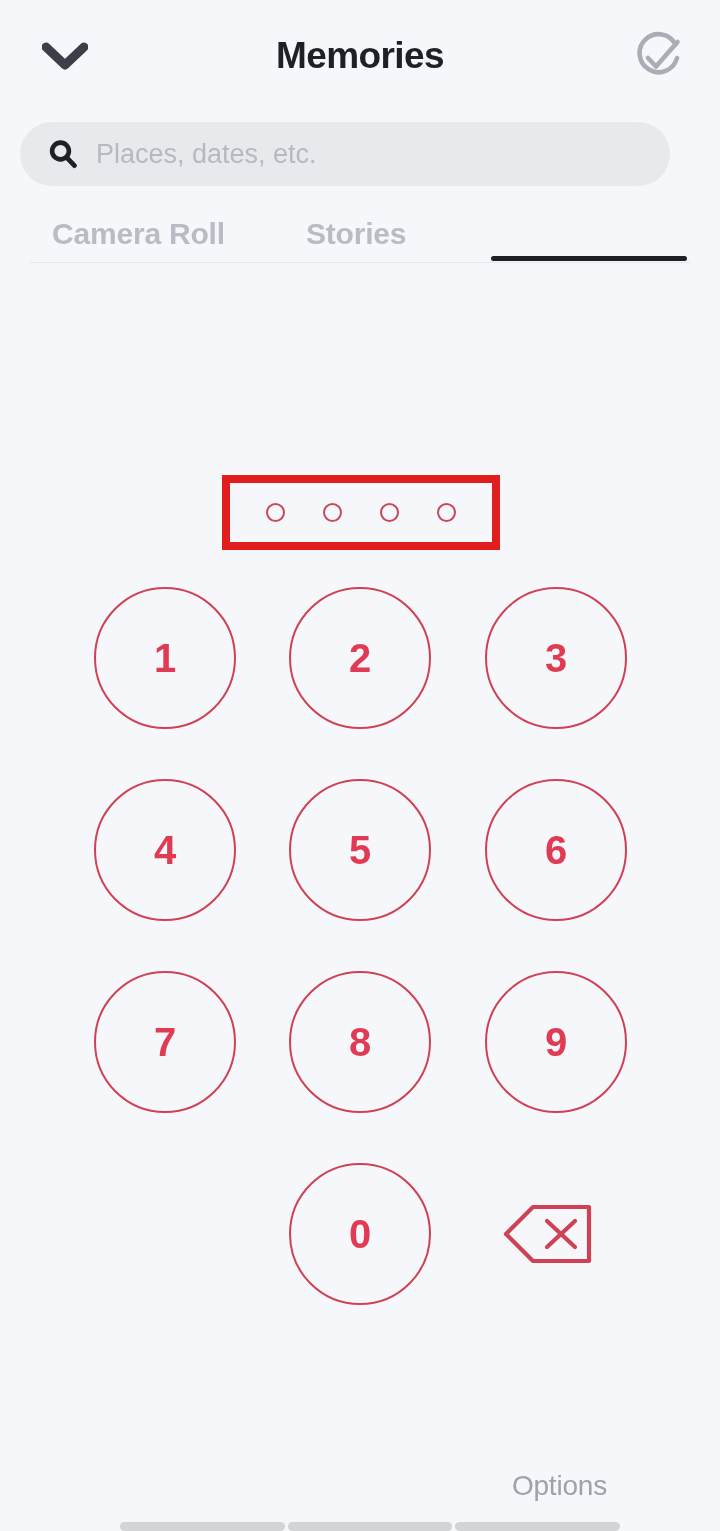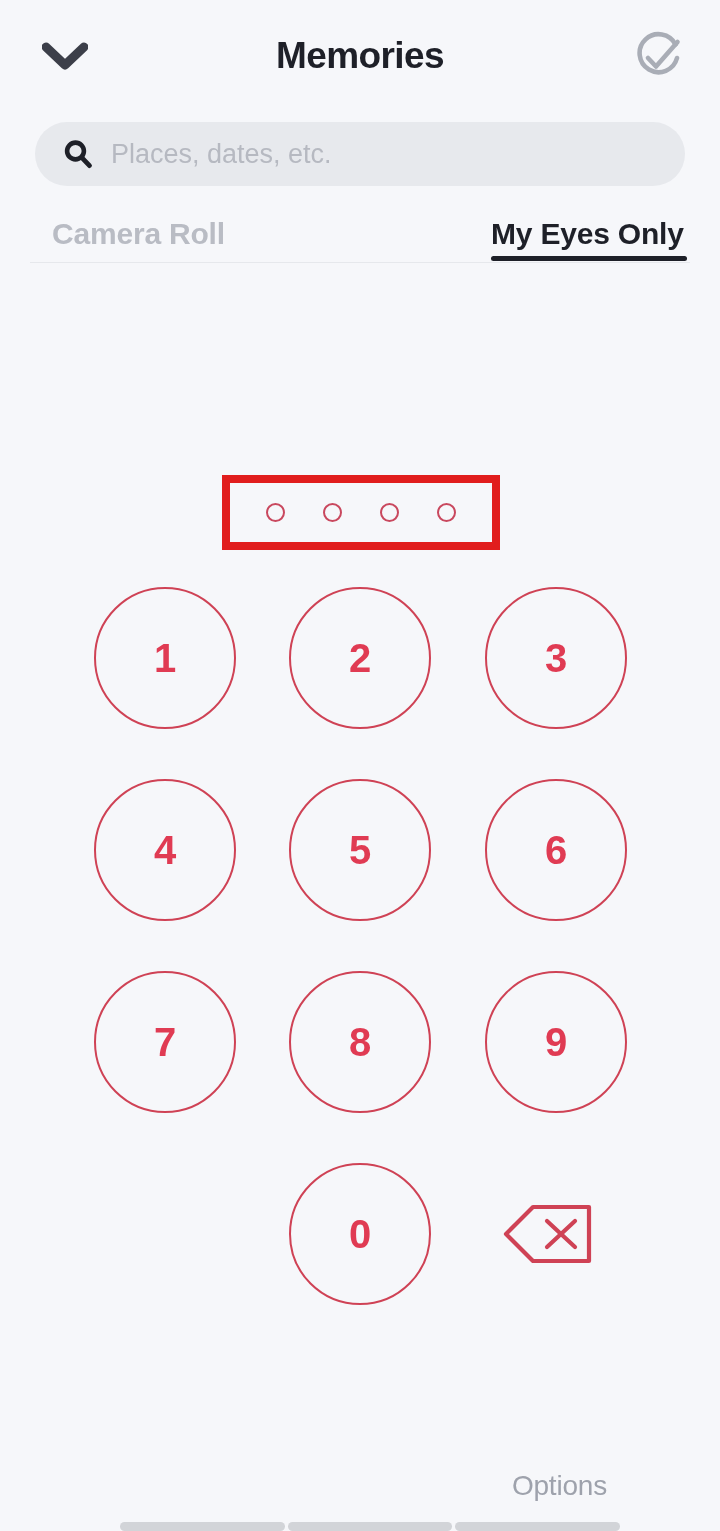--- a/index.html
+++ b/index.html
@@ -33,21 +33,21 @@
   }
   .check-btn {
     position:absolute; right:34px; top:30px;
     width:56px; height:56px;
     display:flex; align-items:center; justify-content:center;
     cursor:pointer;
   }
 
   
   .search-bar {
-    position:absolute; left:35px; top:122px;
+    position:absolute; left:20px; top:122px;
     width:650px; height:64px;
     background:#e7e9ed;
     border-radius:32px;
     display:flex; align-items:center;
     cursor:text;
   }
   .search-icon { margin-left:26px; width:34px; height:34px; flex:none;
                  display:flex; align-items:center; justify-content:center; }
   .search-input {
     flex:1; border:none; outline:none; background:transparent;
@@ -175,22 +175,22 @@
         <line x1="19.6" y1="19.4" x2="27.5" y2="27.6" stroke="#1e2028" stroke-width="4.8" stroke-linecap="round"></line>
       </svg>
     </span>
     <input class="search-input" type="text" value="" placeholder="Places, dates, etc." style="">
   </div>
 
   <div class="tabs">
     <div class="tab t0">
       <span>Camera Roll</span>
     </div>
-    <div class="tab t2">
-      <span>My Eyes Only</span>
+    <div class="tab t1">
+      <span>Stories</span>
     </div>
     <div class="tab-underline"></div>
   </div>
   <div class="tabs-divider"></div>
 
   <div class="pin-dots">
     <div class="pin-dot"></div>
     <div class="pin-dot"></div>
     <div class="pin-dot"></div>
     <div class="pin-dot"></div>

